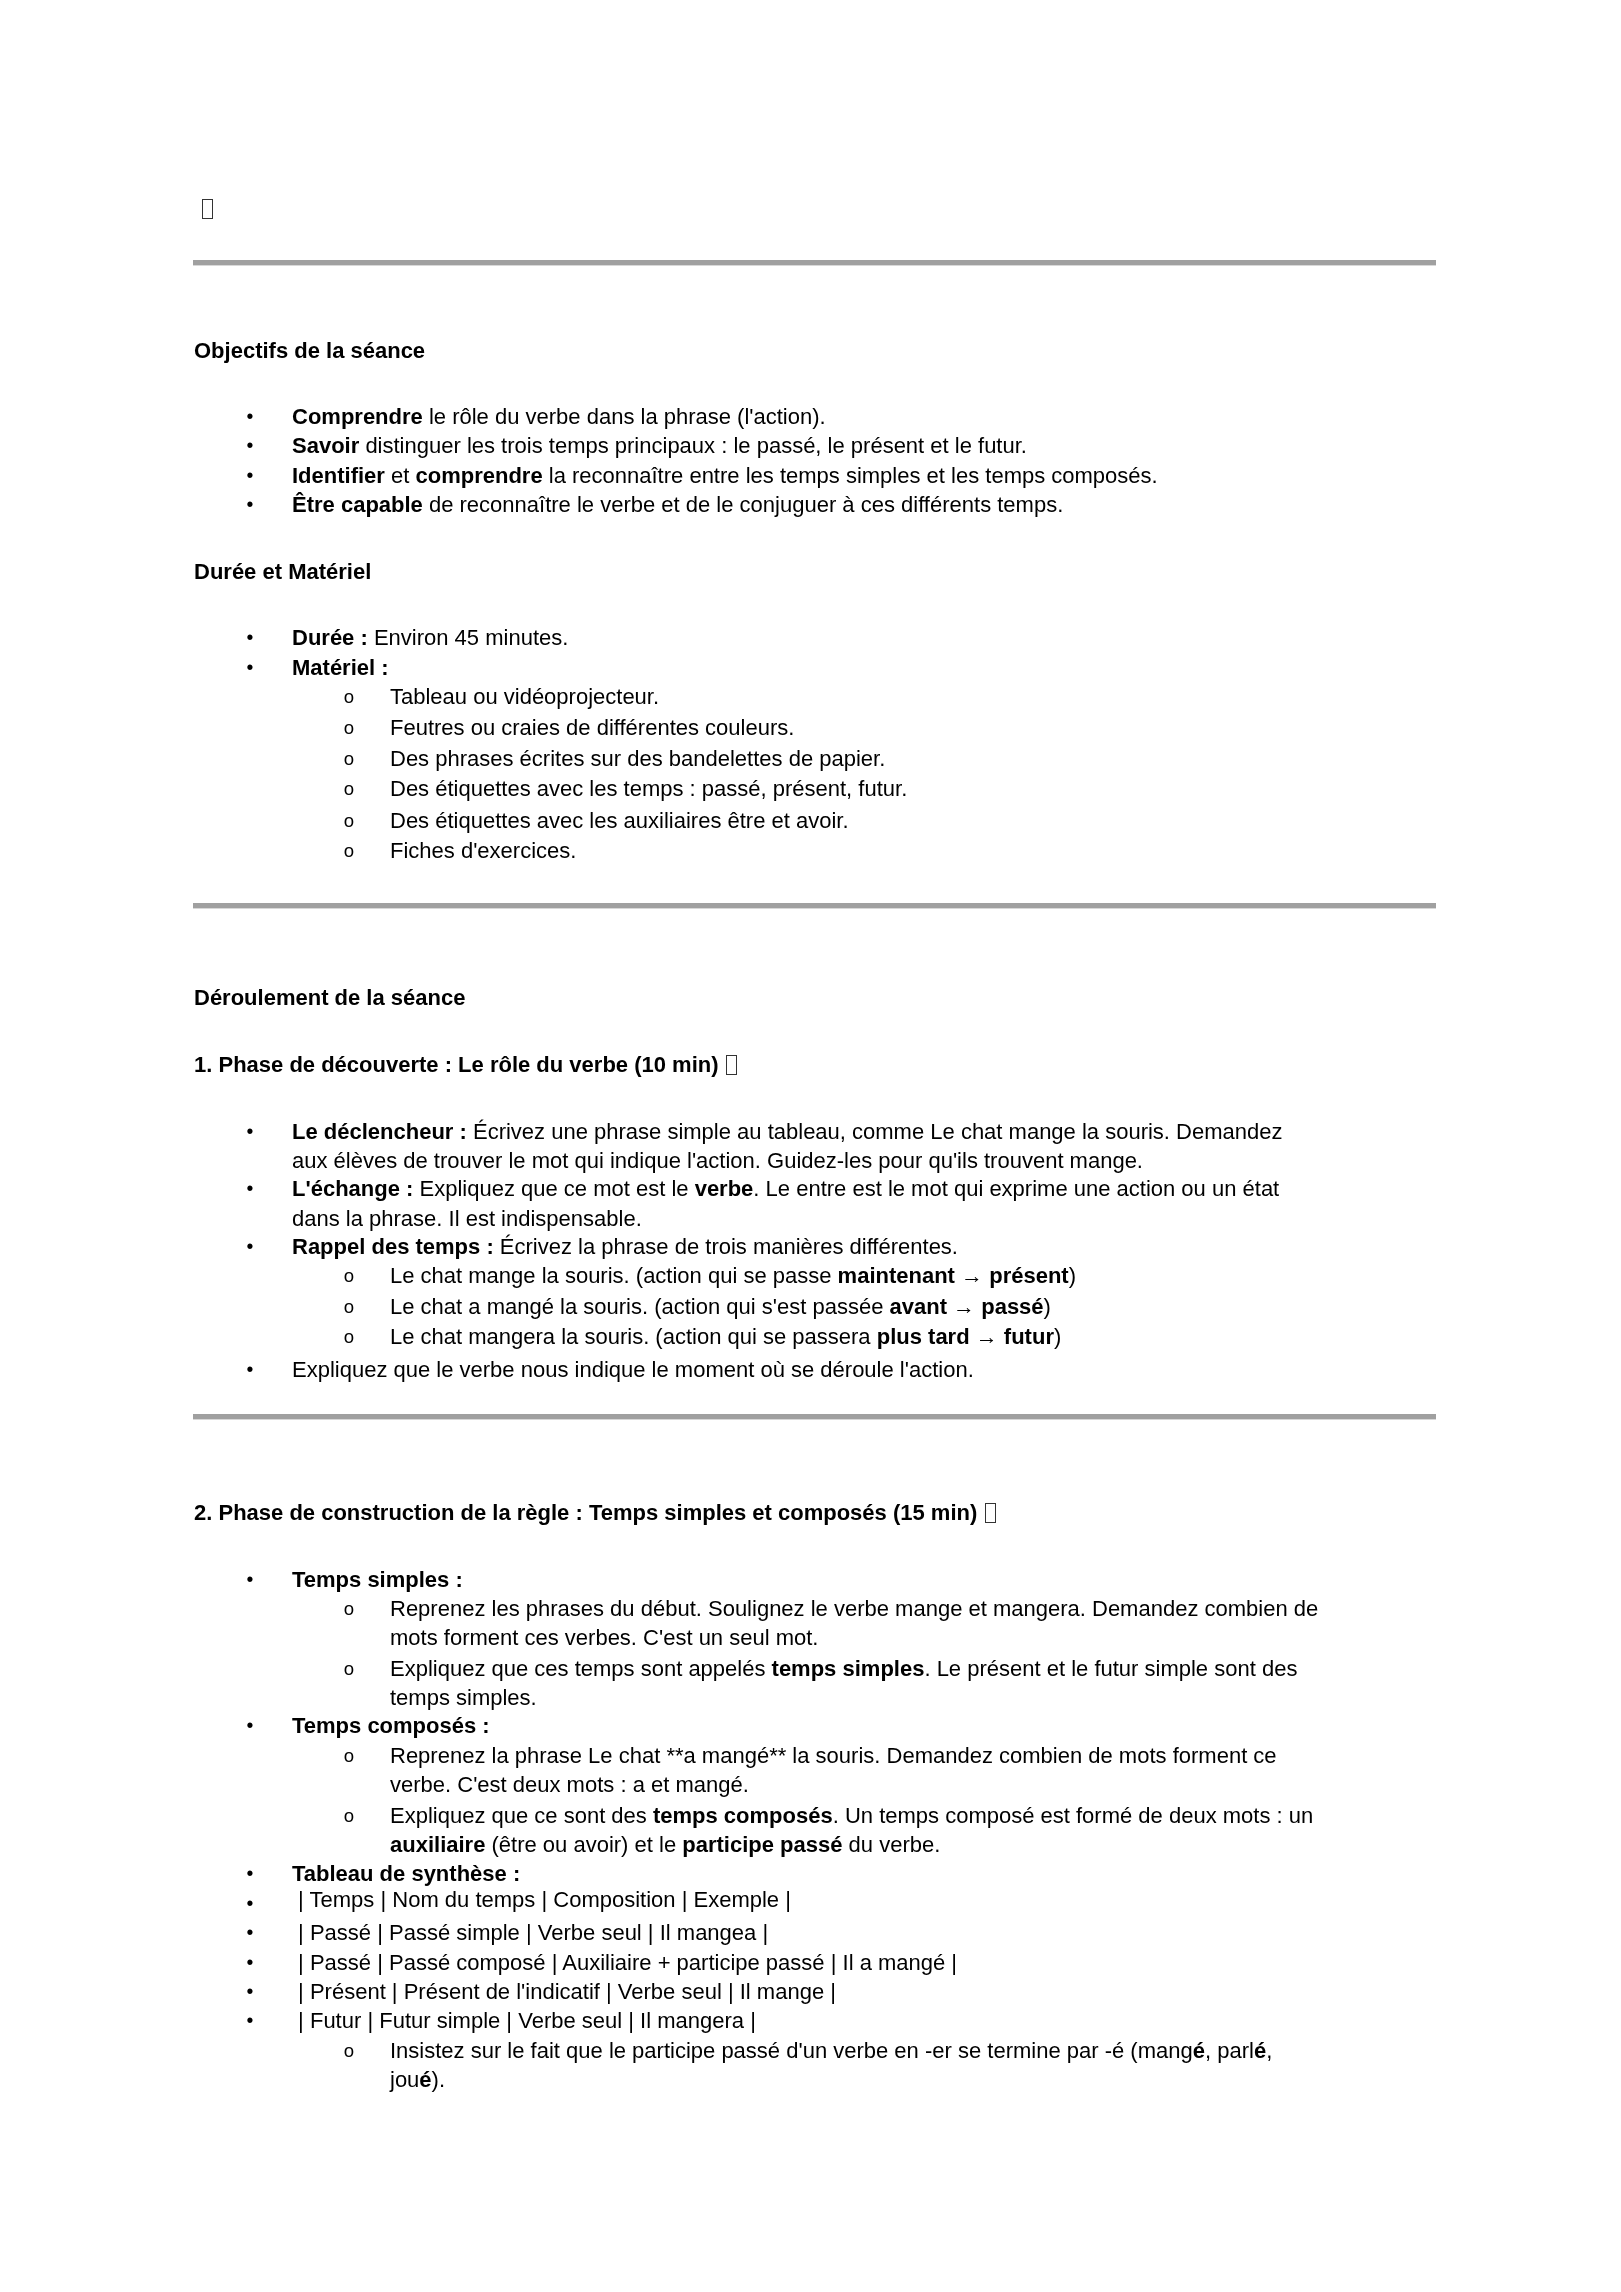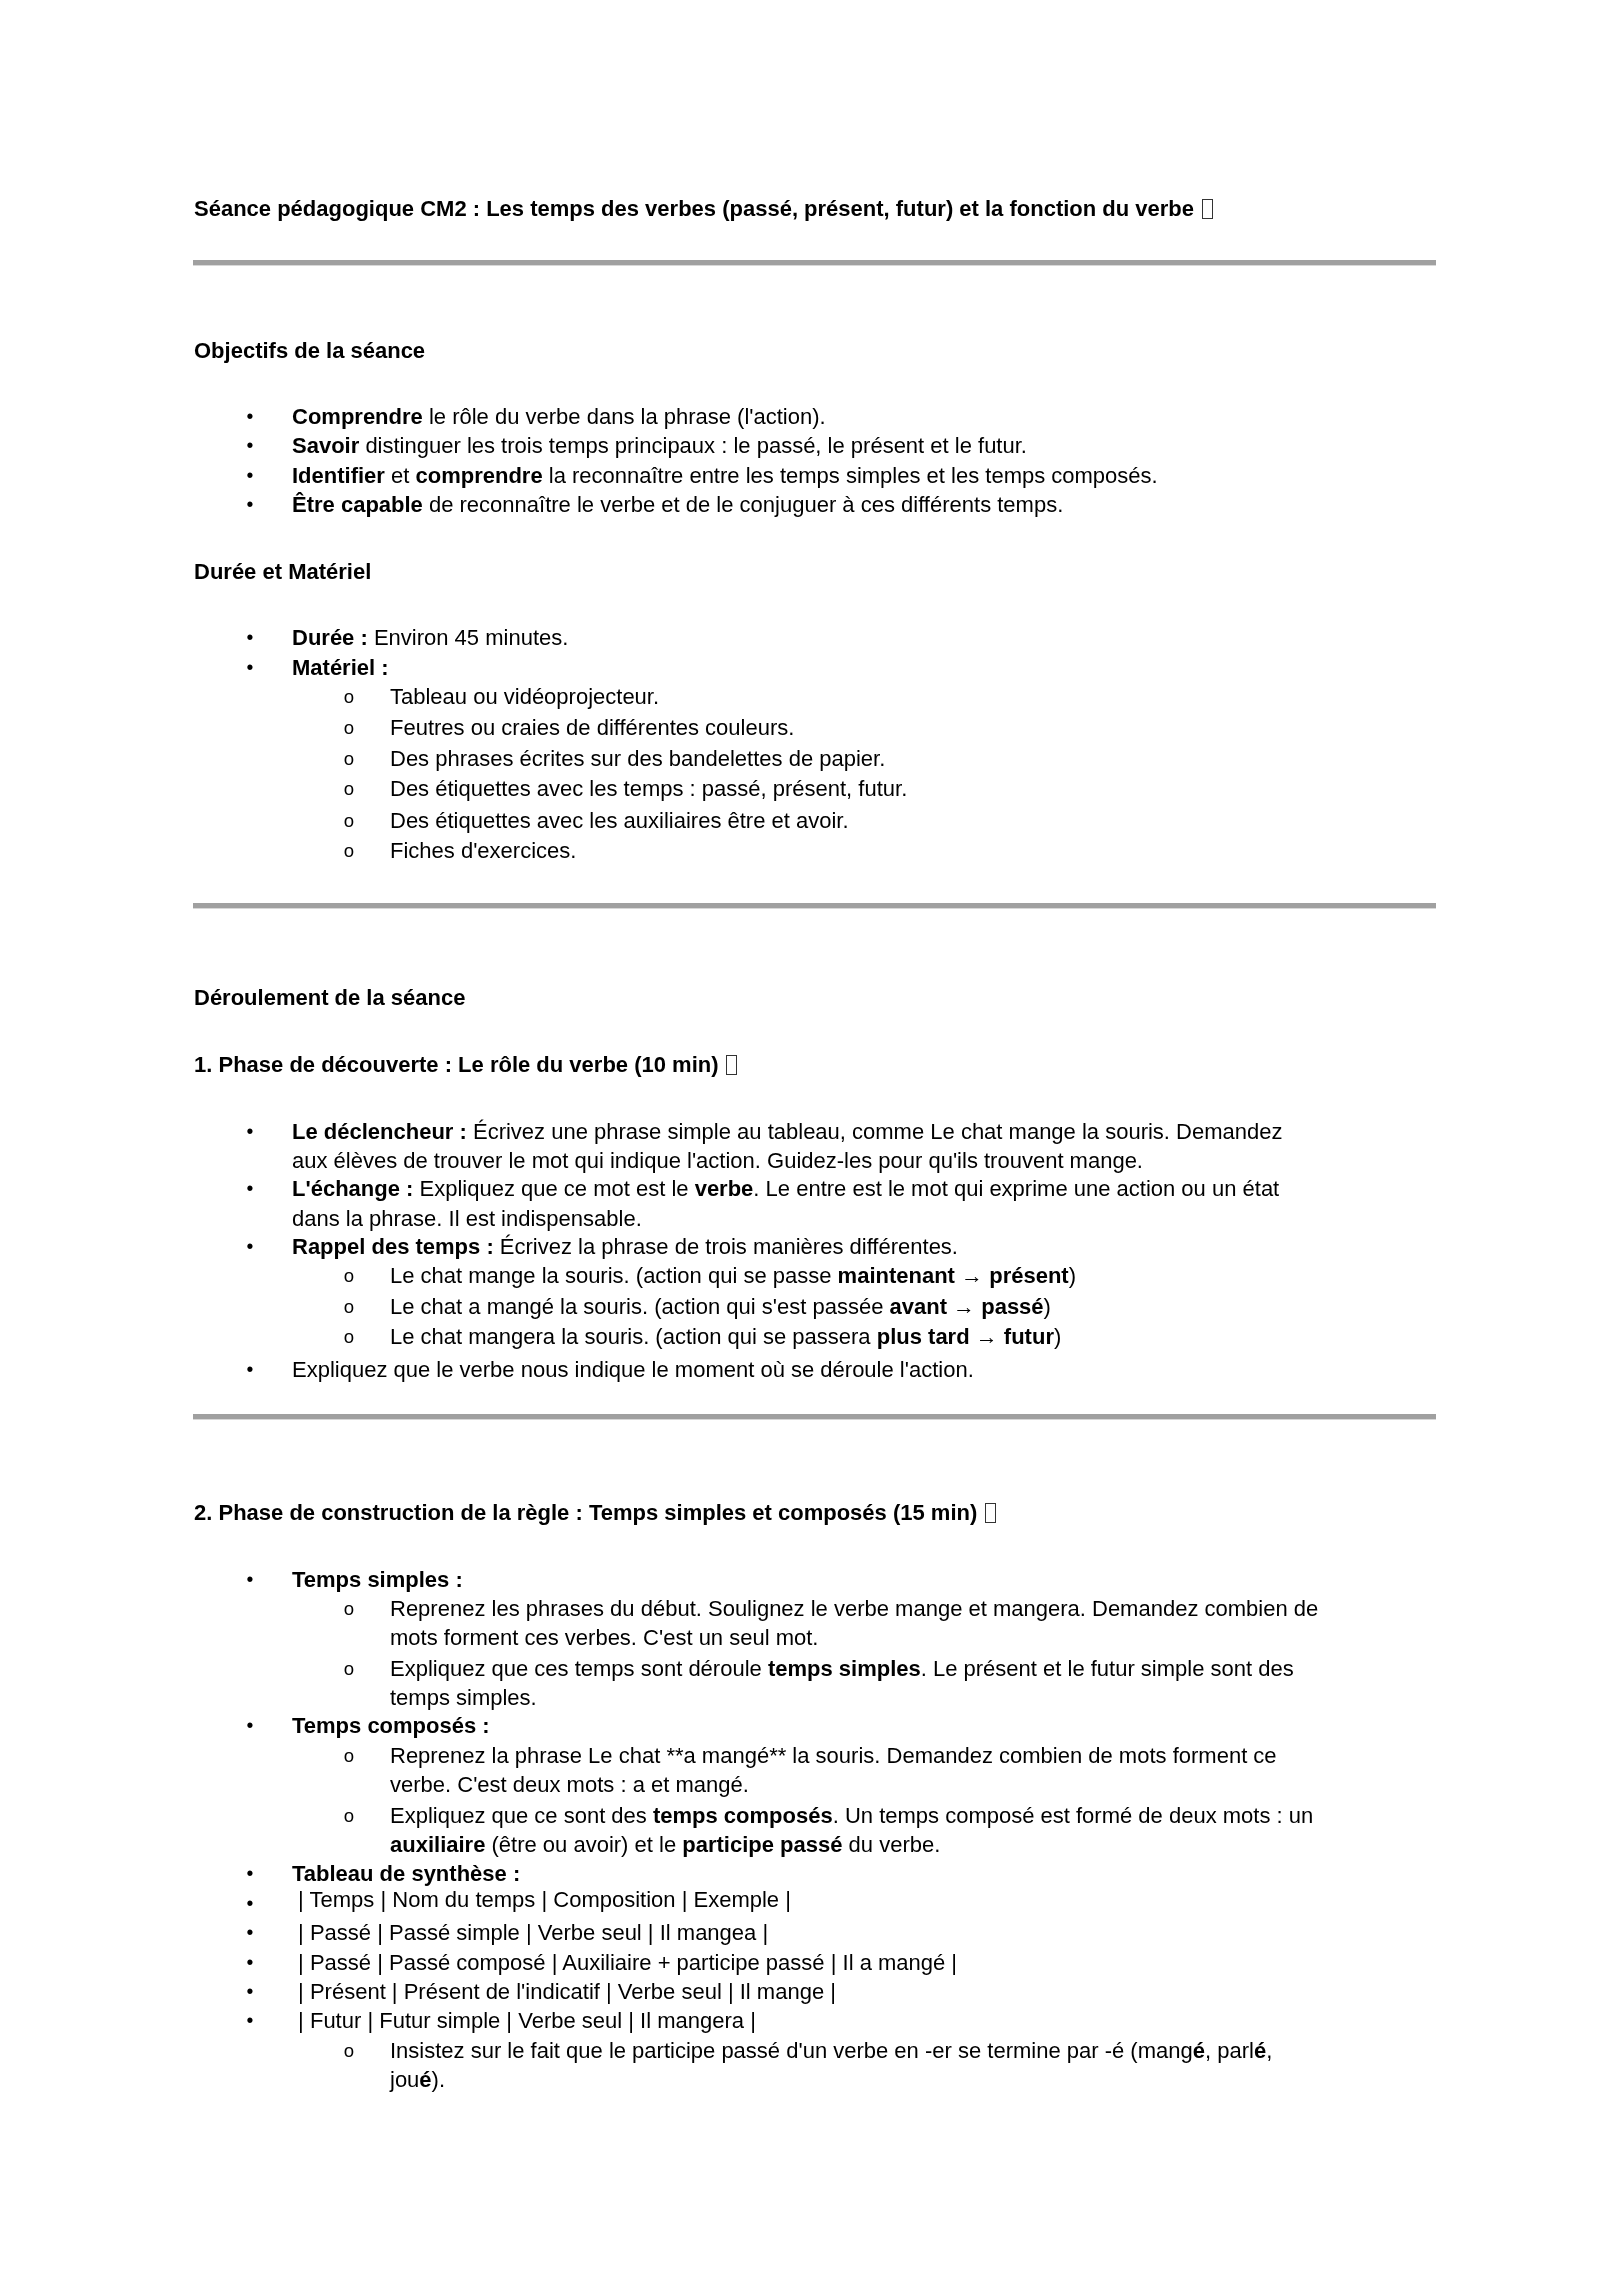--- a/index.html
+++ b/index.html
@@ -14,21 +14,21 @@
   .sub { position: absolute; left: 341px; width: 15.7px; text-align: center; line-height: 29px; font-size: 18.6px; }
   .t1 { left: 292px; }
   .t2 { left: 390px; }
   b { font-weight: bold; }
   .tofu { display: inline-block; width: 10.8px; height: 19.6px; border: 1.5px solid #333; vertical-align: -2.9px; margin-left: 7.8px; box-sizing: border-box; }
 </style>
 </head>
 <body>
 
 <div class="abs h" style="top:194px;">
-  <span>Séance pédagogique CM2 : Les temps des verbes (passé, présent, futur) et la fonction du verbe</span><span class="tofu"></span>
+  <span class="tofu"></span>
 </div>
 <div class="rule" style="top:260px;"></div>
 
 <div class="abs h" style="top:336px;">Objectifs de la séance</div>
 
 <div class="bul" style="top:402px;">•</div>
 <div class="abs t1" style="top:402px;"><b>Comprendre</b><span> le rôle du verbe dans la phrase (l'action).</span></div>
 
 <div class="bul" style="top:431px;">•</div>
 <div class="abs t1" style="top:431px;"><b>Savoir</b><span> distinguer les trois temps principaux : le passé, le présent et le futur.</span></div>
@@ -92,21 +92,21 @@
 <div class="abs h" style="top:1498px;"><span>2. Phase de construction de la règle : Temps simples et composés (15 min)</span><span class="tofu"></span></div>
 
 <div class="bul" style="top:1565px;">•</div>
 <div class="abs t1" style="top:1565px;"><b>Temps simples :</b></div>
 
 <div class="sub" style="top:1594px;">o</div>
 <div class="abs t2" style="top:1594px;">Reprenez les phrases du début. Soulignez le verbe mange et mangera. Demandez combien de</div>
 <div class="abs t2" style="top:1623px;">mots forment ces verbes. C'est un seul mot.</div>
 
 <div class="sub" style="top:1654px;">o</div>
-<div class="abs t2" style="top:1654px;"><span>Expliquez que ces temps sont déroule </span><b>temps simples</b><span>. Le présent et le futur simple sont des</span></div>
+<div class="abs t2" style="top:1654px;"><span>Expliquez que ces temps sont appelés </span><b>temps simples</b><span>. Le présent et le futur simple sont des</span></div>
 <div class="abs t2" style="top:1683px;">temps simples.</div>
 
 <div class="bul" style="top:1711px;">•</div>
 <div class="abs t1" style="top:1711px;"><b>Temps composés :</b></div>
 
 <div class="sub" style="top:1741px;">o</div>
 <div class="abs t2" style="top:1741px;">Reprenez la phrase Le chat **a mangé** la souris. Demandez combien de mots forment ce</div>
 <div class="abs t2" style="top:1770px;">verbe. C'est deux mots : a et mangé.</div>
 
 <div class="sub" style="top:1801px;">o</div>

